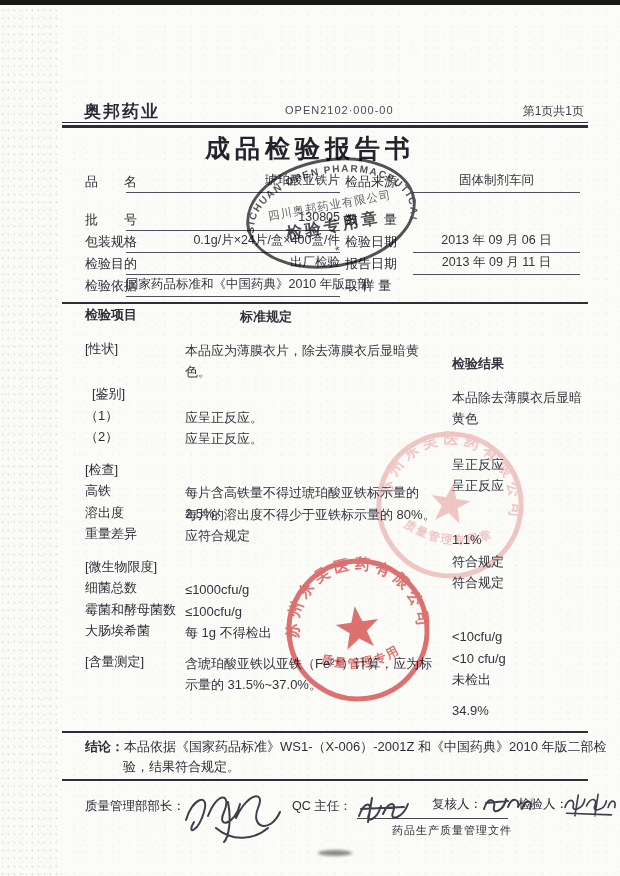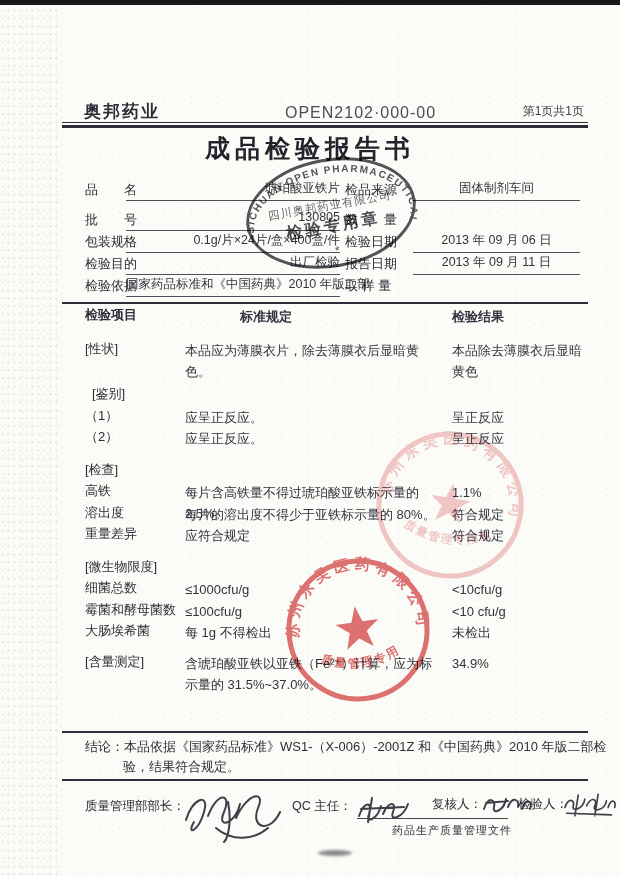--- a/index.html
+++ b/index.html
@@ -20,42 +20,42 @@
     position:absolute;left:0;top:0;bottom:0;width:58px;
     background-image:
       radial-gradient(circle at 40% 30%, rgba(110,110,110,.16) .6px, transparent 1.4px),
       radial-gradient(circle at 60% 70%, rgba(120,120,120,.10) .5px, transparent 1.2px);
     background-size:6px 8px, 9px 6px;
   }
   .top-strip{position:absolute;left:0;top:0;width:100%;height:5px;background:#181818;}
   .abs{position:absolute;}
   
   .company{left:84px;top:100px;font-size:17px;font-weight:bold;color:#2c2c36;letter-spacing:2px;}
-  .doccode{left:285px;top:104px;font-size:16px;color:#4c4c5c;letter-spacing:1px;}
+  .doccode{left:285px;top:104px;font-size:11px;color:#4c4c5c;letter-spacing:1px;}
   .pageinfo{right:36px;top:103px;font-size:12px;color:#3c3c48;}
   .rule-double{left:62px;right:32px;top:122px;height:2px;border-top:1px solid #2d2d38;border-bottom:3px solid #2d2d38;}
   .title{left:0;right:0;top:132px;text-align:center;font-size:25px;font-weight:bold;letter-spacing:5px;color:#23232c;font-family:Liberation Mono, monospace;}
   .report-no{left:428px;top:173px;font-size:12.5px;color:#33333e;}
   
   .frow{position:absolute;left:0;width:100%;height:21px;}
   .fl-label{position:absolute;left:85px;top:1px;font-size:13px;color:#2c2c36;white-space:nowrap;}
   .fl-value{position:absolute;left:126px;top:0;width:214px;height:20px;text-align:right;font-size:12.5px;color:#33333e;border-bottom:1.4px solid #50505a;white-space:nowrap;}
   .fr-label{position:absolute;left:345px;top:1px;font-size:13px;color:#2c2c36;white-space:nowrap;}
   .fr-value{position:absolute;left:413px;top:0;width:167px;height:20px;text-align:center;font-size:12.5px;color:#33333e;border-bottom:1.4px solid #50505a;white-space:nowrap;}
   .rule{left:62px;right:32px;height:0;border-top:2.5px solid #2e2e38;}
   
   .trow{position:absolute;left:0;width:100%;}
   .t-item{position:absolute;left:85px;font-size:13px;color:#2e2e38;white-space:nowrap;}
   .t-std{position:absolute;left:185px;width:258px;font-size:13px;color:#33333e;line-height:21px;}
-  .t-res{position:absolute;left:452px;width:132px;font-size:13px;color:#33333e;line-height:21px;}
+  .t-res{position:absolute;left:452px;width:132px;font-size:13px;color:#33333e;line-height:21px;margin-top:47px;}
   .t-head{font-weight:bold;color:#26262e;}
   .t-head .t-std{left:240px;width:auto;}
   
   .conclusion{left:85px;top:737px;width:500px;font-size:13px;line-height:20px;color:#2e2e38;padding-left:38px;text-indent:-38px;}
-  .conclusion b{font-weight:normal;}
+  .conclusion b{font-weight:bold;}
   
   .signoff-label{font-size:12.5px;color:#2c2c36;white-space:nowrap;}
   .sig-svg{position:absolute;}
   .sig-svg path{fill:none;stroke:#2a2a38;stroke-width:2;stroke-linecap:round;opacity:.9;}
   .footer-line{left:357px;top:818px;width:151px;border-top:1.5px solid #44444c;height:0;}
   .footer-text{left:392px;top:823px;font-size:11px;color:#2e2e38;letter-spacing:1px;}
   .smudge{left:318px;top:850px;width:34px;height:6px;background:#4a4a4a;border-radius:50%;filter:blur(1.5px);opacity:.65;}
   
   .seal{mix-blend-mode:multiply;pointer-events:none;}
   .seal-black{left:243px;top:156px;transform:rotate(-10deg);opacity:.85;}
@@ -69,21 +69,21 @@
   <div class="edge-noise"></div>
   <div class="top-strip"></div>
 
   <div class="abs company">奥邦药业</div>
   <div class="abs doccode">OPEN2102·000-00</div>
   <div class="abs pageinfo">第1页共1页</div>
   <div class="abs rule-double"></div>
 
   <div class="abs title">成品检验报告书</div>
 
-  <div class="frow" style="top:180px">
+  <div class="frow" style="top:172px">
     <span class="fl-label">品　　名</span>
     <span class="fl-value">琥珀酸亚铁片</span>
     <span class="fr-label">检品来源</span>
     <span class="fr-value">固体制剂车间</span>
   </div>
   <div class="frow" style="top:210px">
     <span class="fl-label">批　　号</span>
     <span class="fl-value">130805</span>
     <span class="fr-label">数　　量</span>
   </div>

